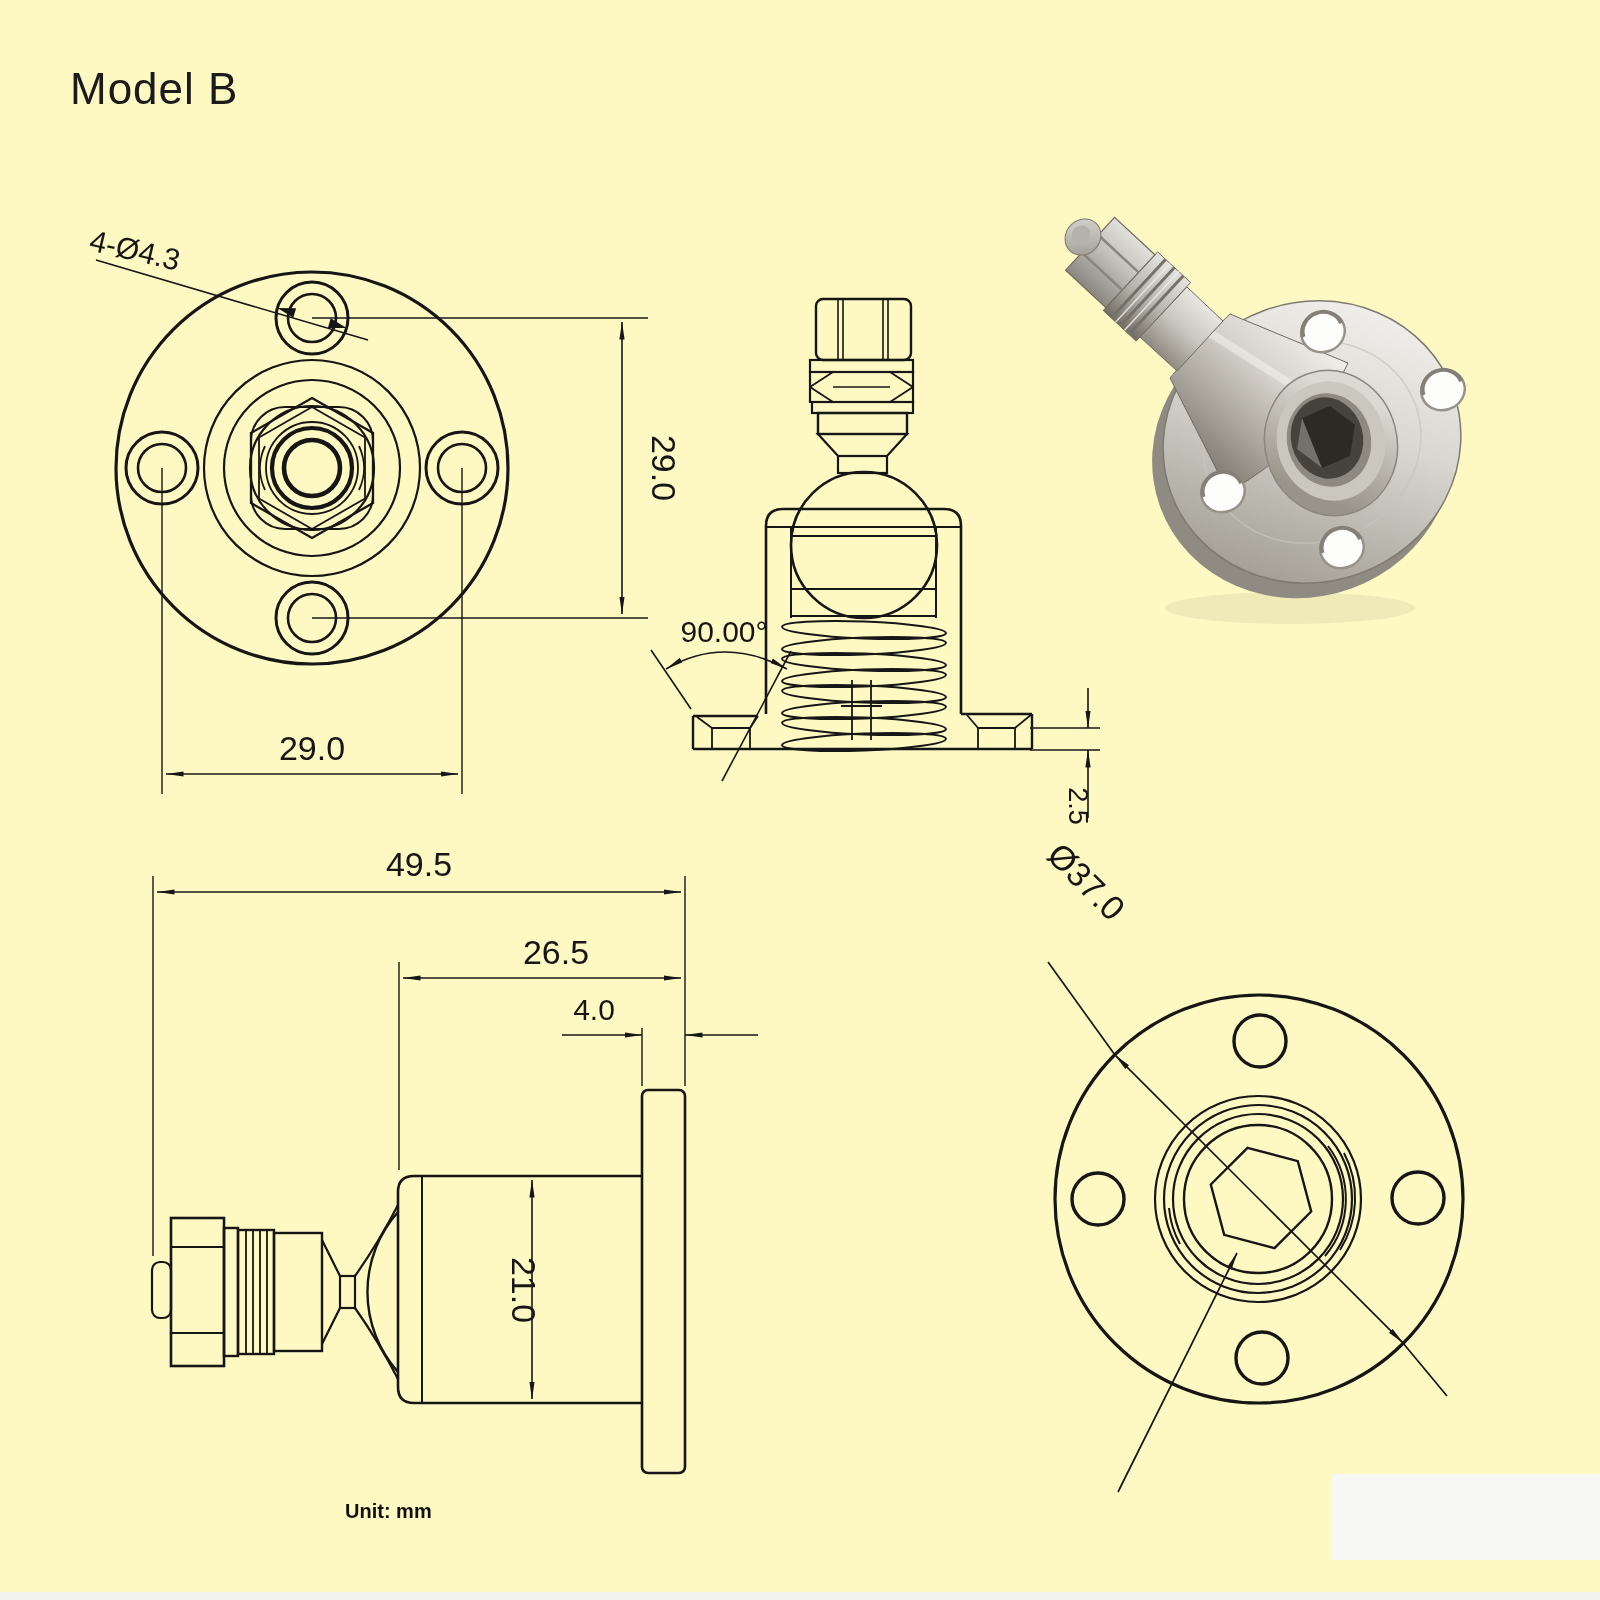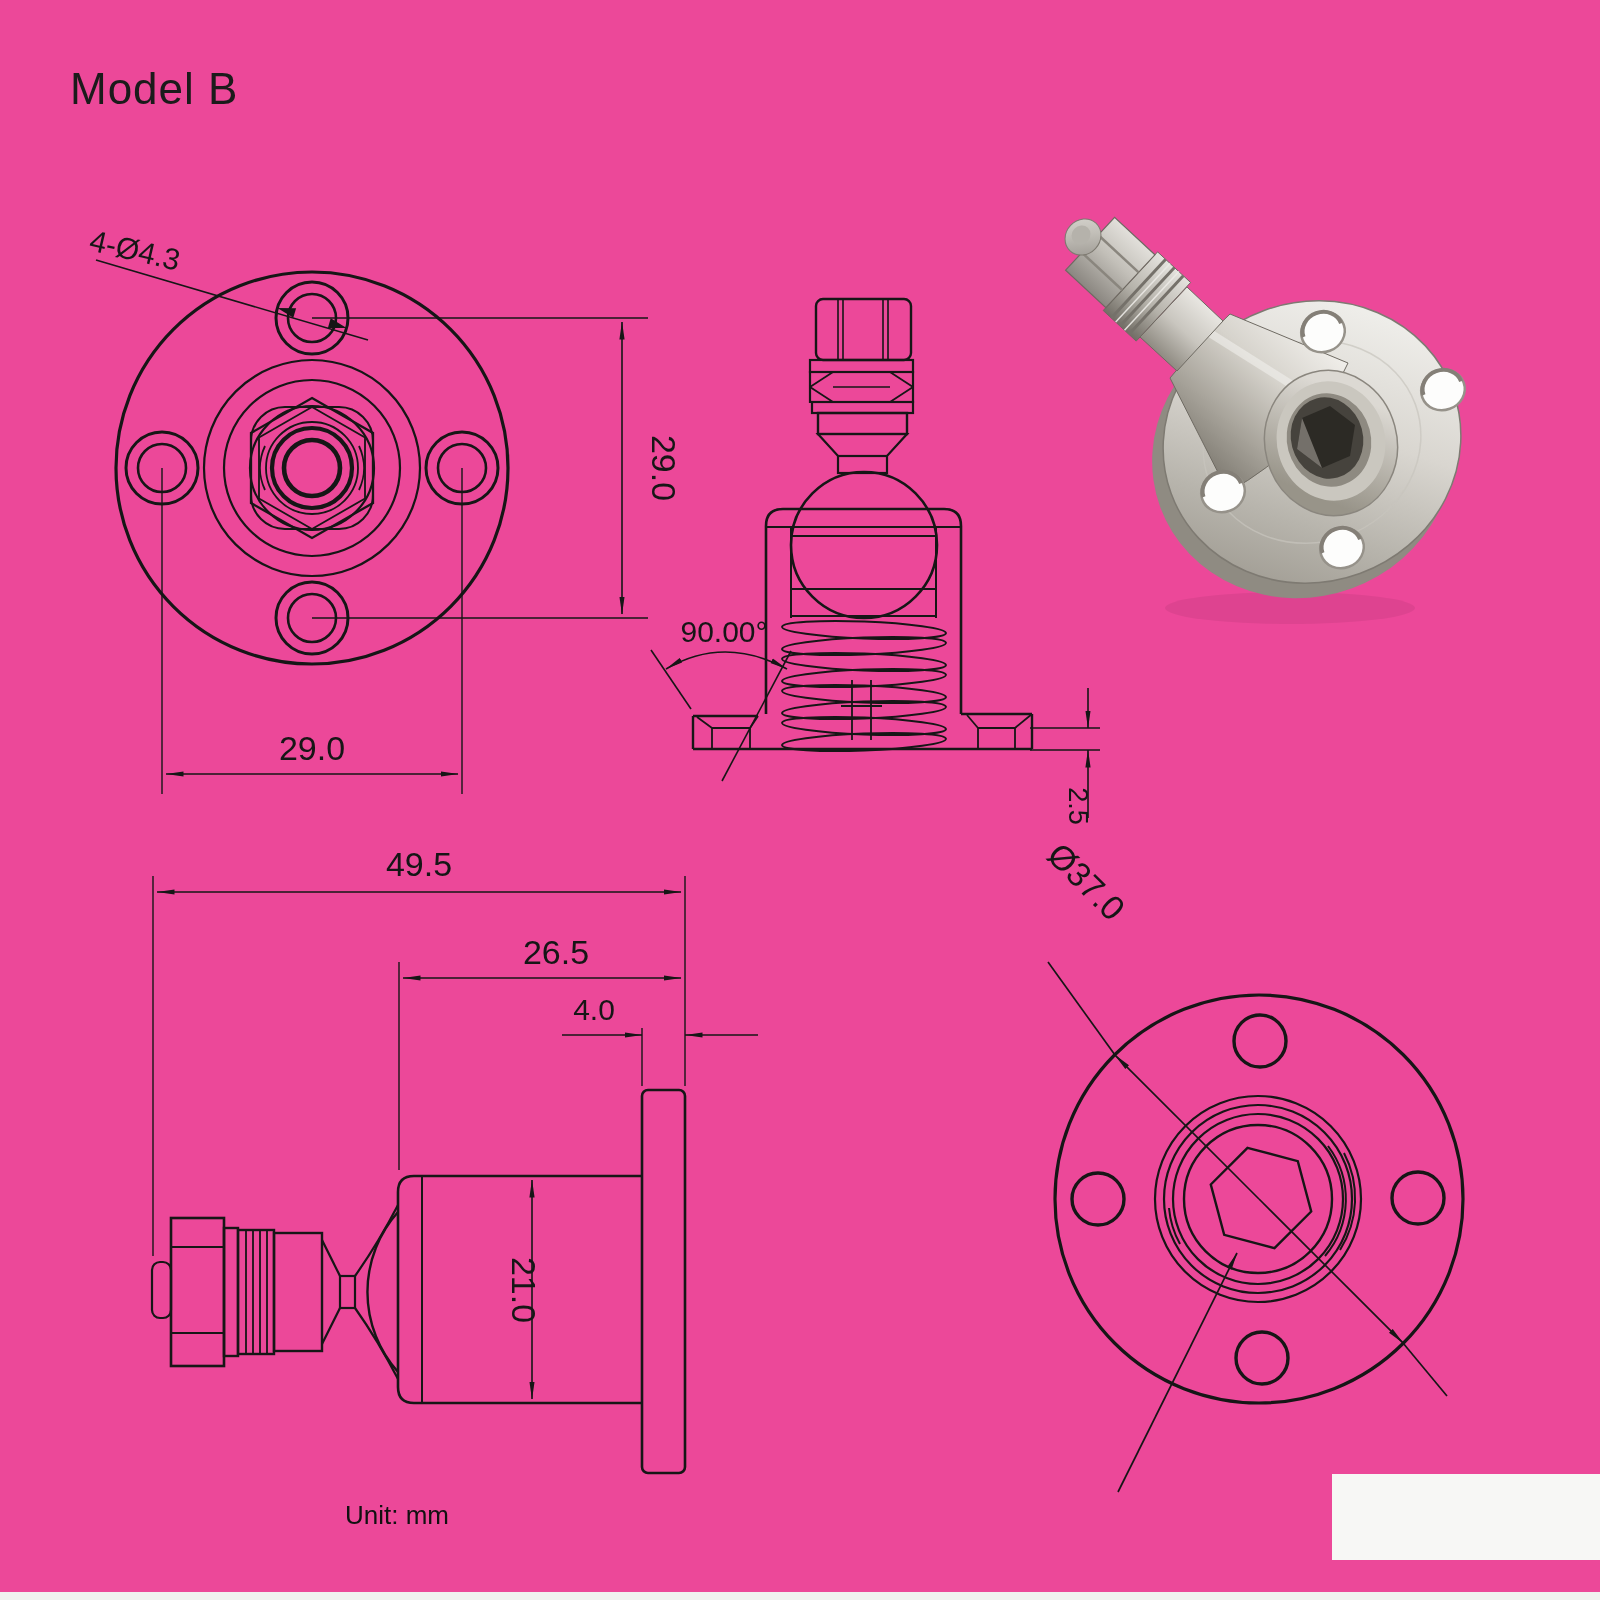--- a/index.html
+++ b/index.html
@@ -1,20 +1,20 @@
 <!DOCTYPE html>
 <html><head>
 <meta charset="utf-8">
 <style>
   html,body{margin:0;padding:0;background:#ffffff;}
-  #sheet{position:relative;width:1600px;height:1600px;background:#ec4899;overflow:hidden;
+  #sheet{position:relative;width:1600px;height:1600px;background:#fef9c3;overflow:hidden;
          font-family:"Liberation Sans",sans-serif;color:#161616;}
   #sheet svg{position:absolute;left:0;top:0;}
   .title{position:absolute;left:70px;top:64px;font-size:44px;font-weight:400;letter-spacing:1px;color:#1b1b1b;}
-  .unit{position:absolute;left:345px;top:1500px;font-size:26px;font-weight:400;color:#111;text-align:center;}
+  .unit{position:absolute;left:345px;top:1500px;font-size:20px;font-weight:700;color:#111;text-align:center;}
   .disclaimer{position:absolute;left:340px;top:1557px;font-size:21px;font-weight:700;color:#111;white-space:nowrap;}
   .wm{position:absolute;background:#f7f7f5;}
   .dim{font-size:34px;fill:#161616;}
   .dimS{font-size:30px;fill:#161616;}
   .dimXS{font-size:27px;fill:#161616;}
   text{font-family:"Liberation Sans",sans-serif;}
 </style>
 </head>
 <body>
 

